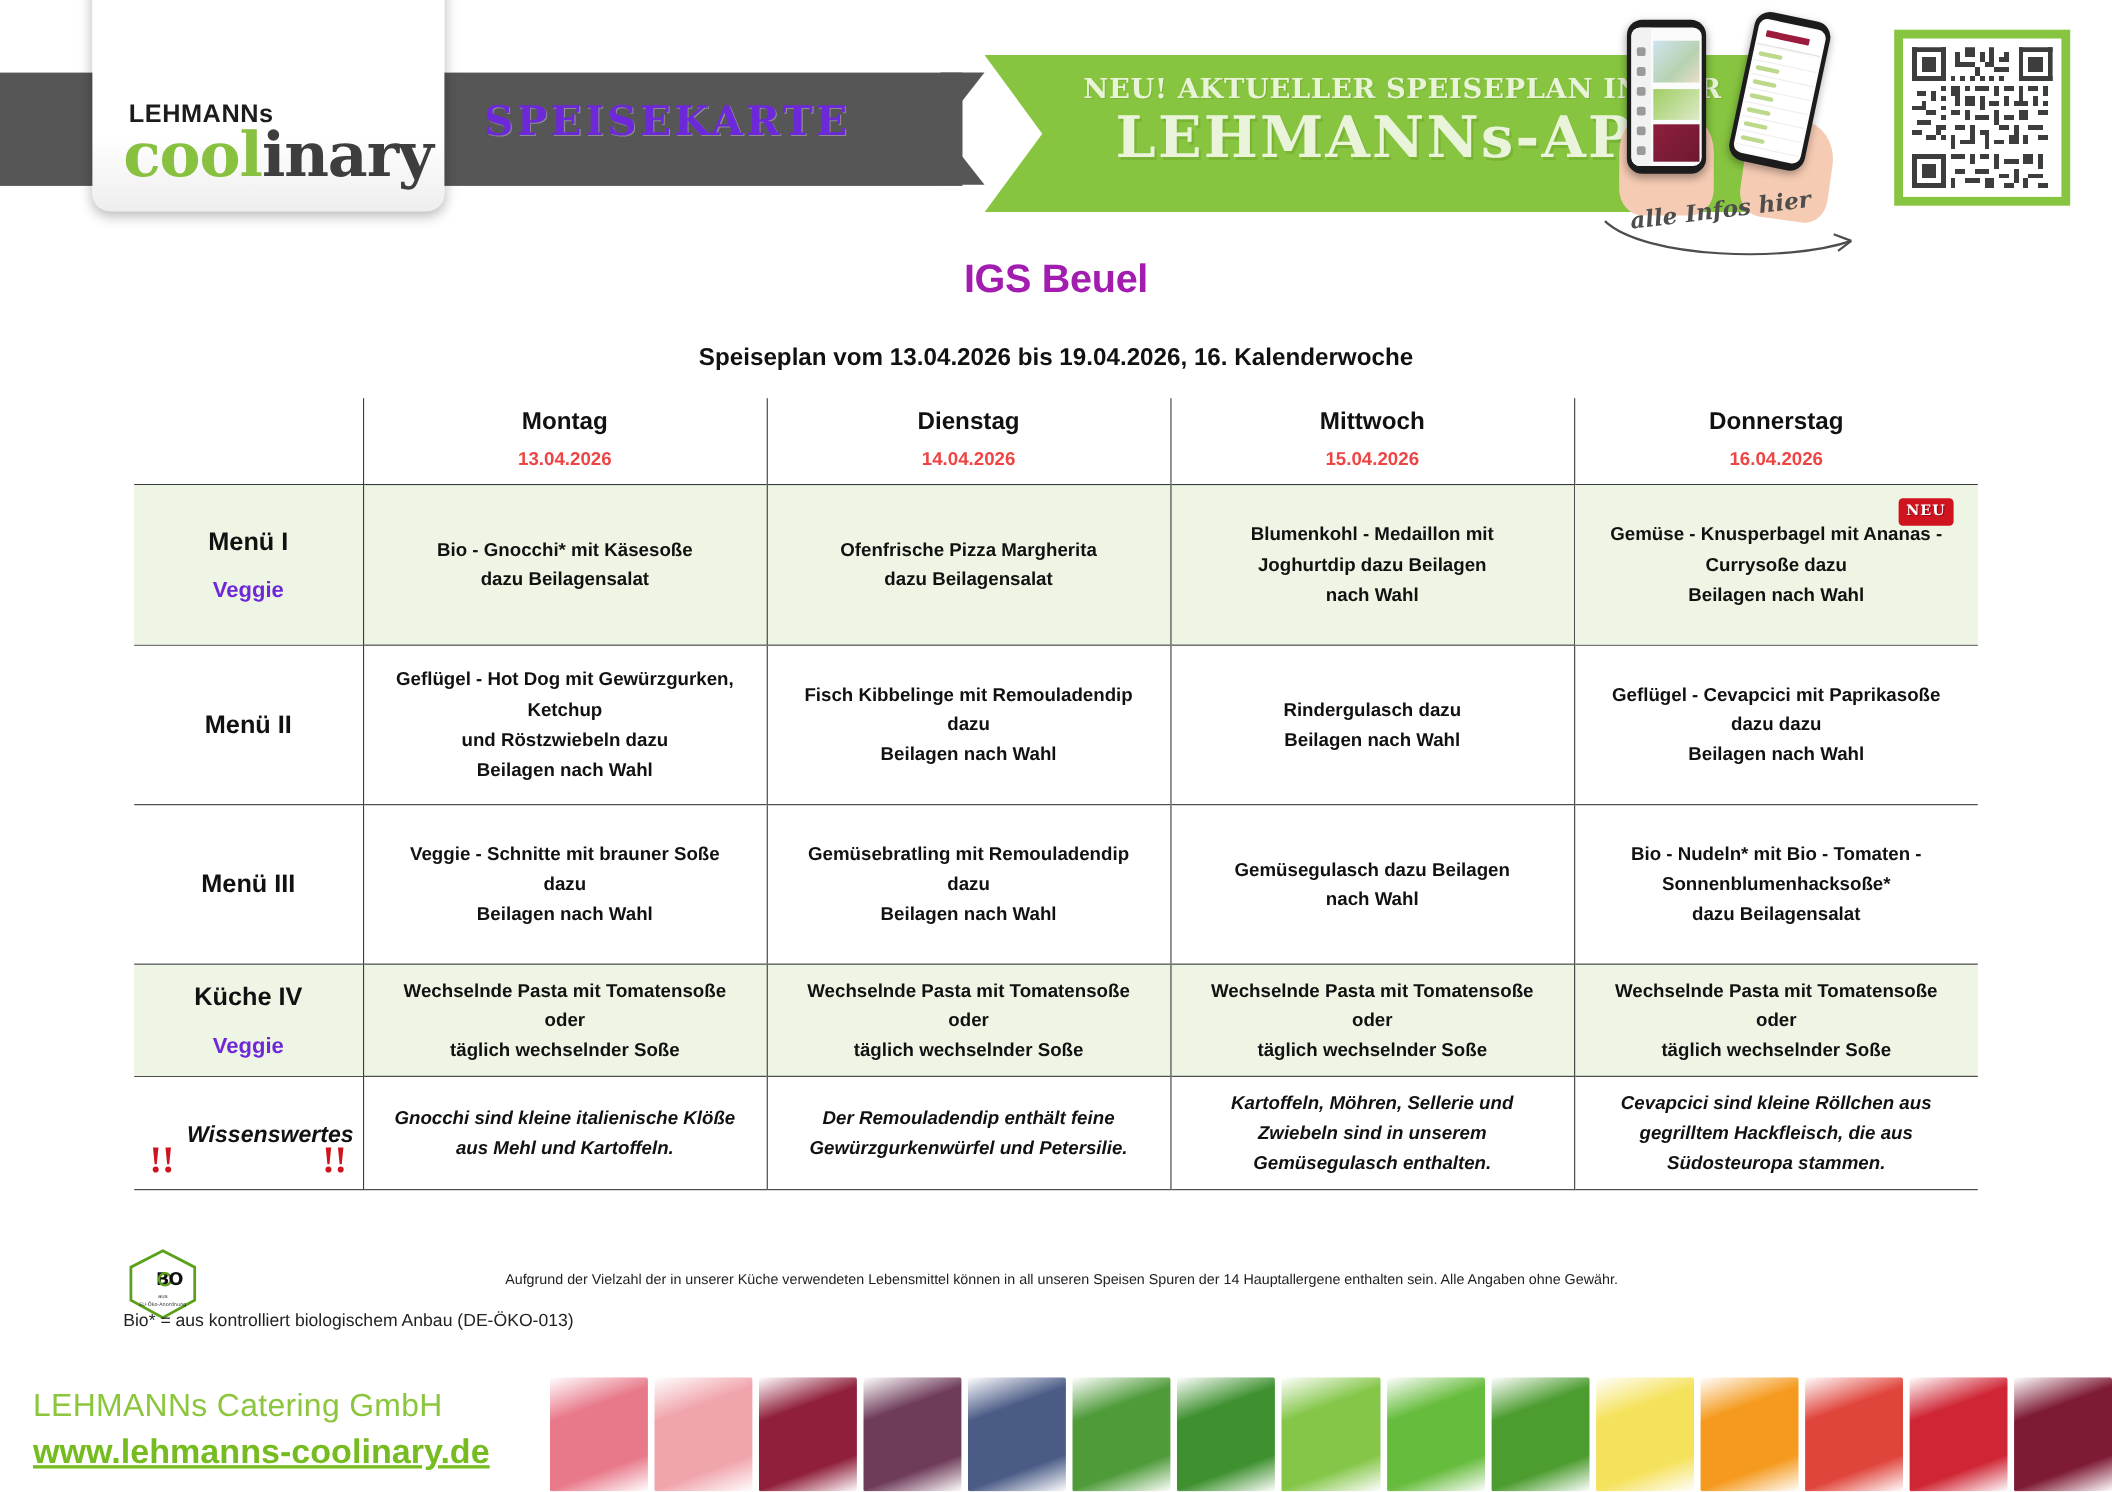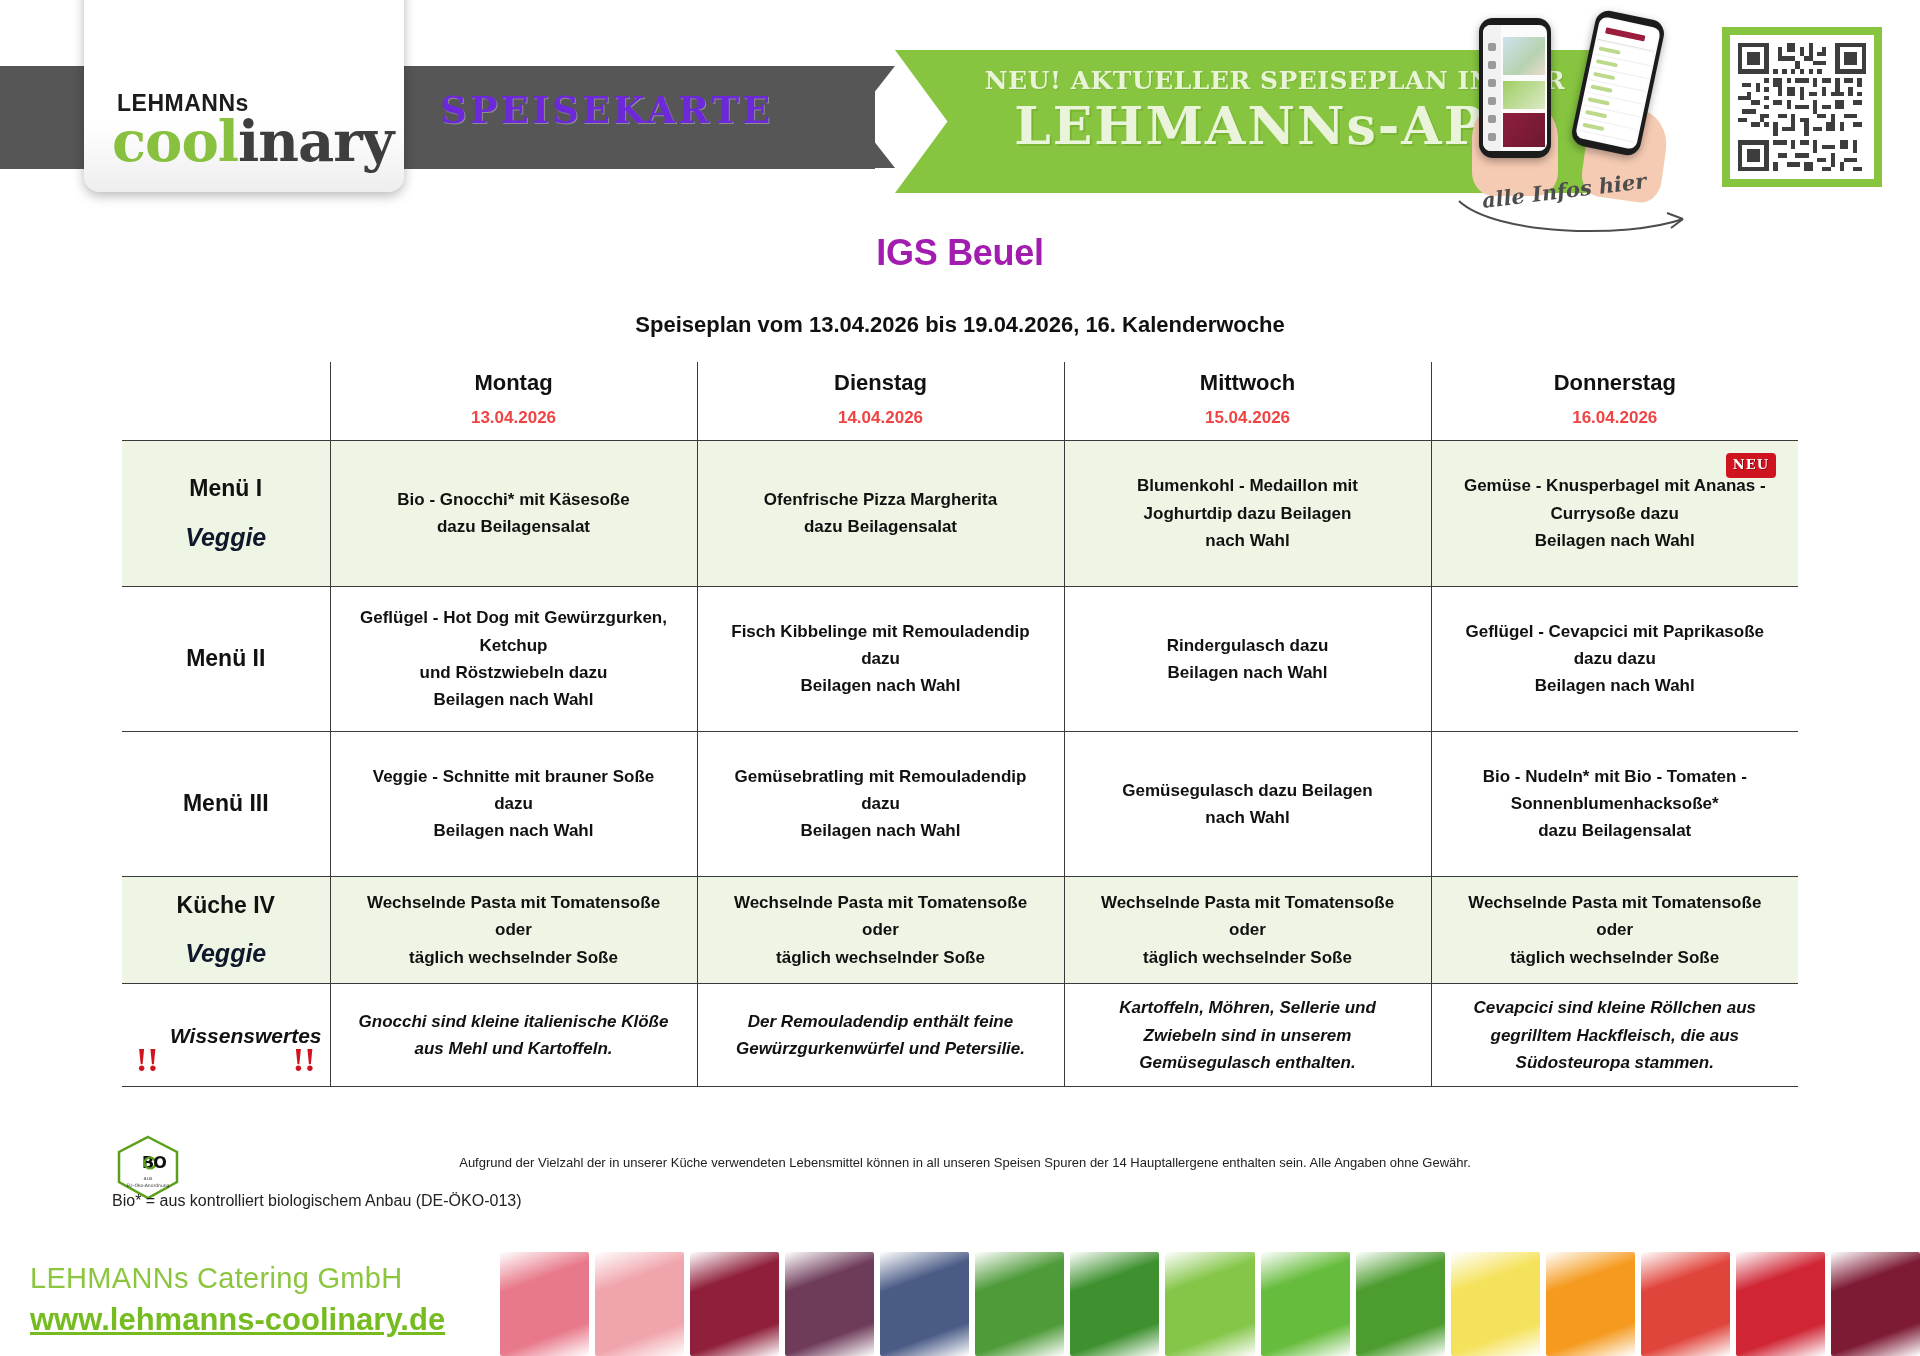--- a/index.html
+++ b/index.html
@@ -172,21 +172,21 @@
     position: relative;
   }
   .menu-table tr.alt td { background: #eef5e4; }
   .menu-table tr.r1 td { height: 146px; }
   .menu-table tr.r2 td { height: 145px; }
   .menu-table tr.r3 td { height: 145px; }
   .menu-table tr.r4 td { height: 92px; }
   .menu-table tr.r5 td { height: 92px; }
   .menu-table tr.last td { border-bottom: 1px solid #3a3a3a; }
 
-  .veggie-tag { display:block; color:#0f172a; font-size:25px; font-weight:bold; margin-top:10px;font-style:italic; }
+  .veggie-tag { display:block; color:#6d28d9; font-size:20px; font-weight:bold; margin-top:10px; }
 
   .know-label { font-size: 21px; font-style: italic; font-weight: bold; display:inline-block;margin-left:40px; }
   .bangs { position:absolute; top:48%; font-size: 34px; color:#cf1420; font-weight:bold; font-family:"Liberation Serif", serif; }
   .bangs.left { left: 14px; }
   .bangs.right { right: 14px; }
   .know-text { font-style: italic; font-size: 17px; font-weight: bold; }
 
   .neu-badge {
     display: inline-block; background: #cf1420; color: #fff;
     font-family: "DejaVu Serif", serif;

